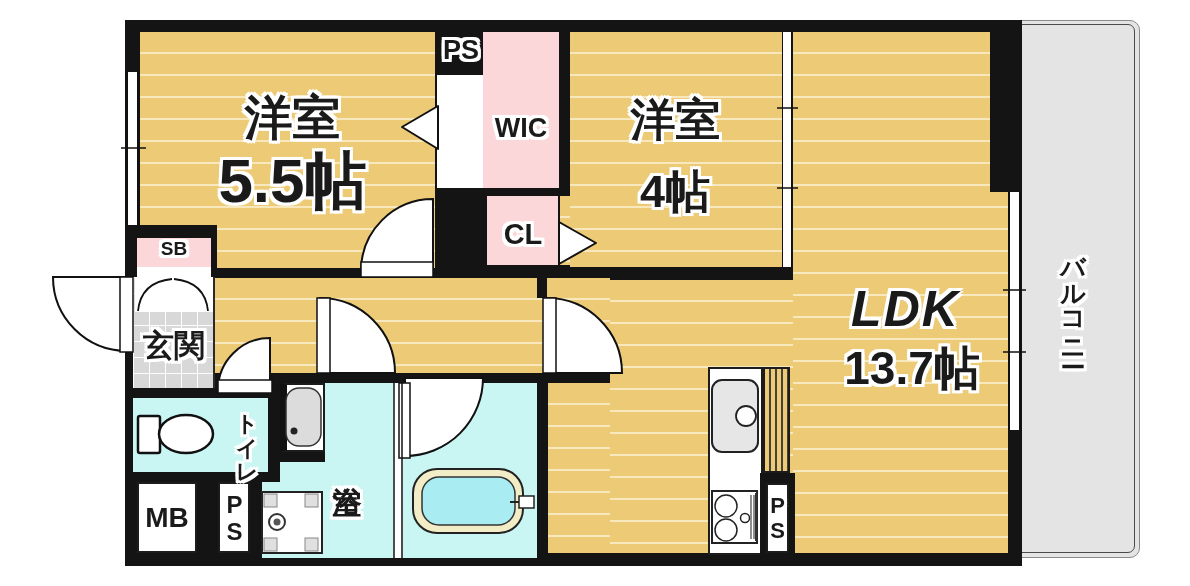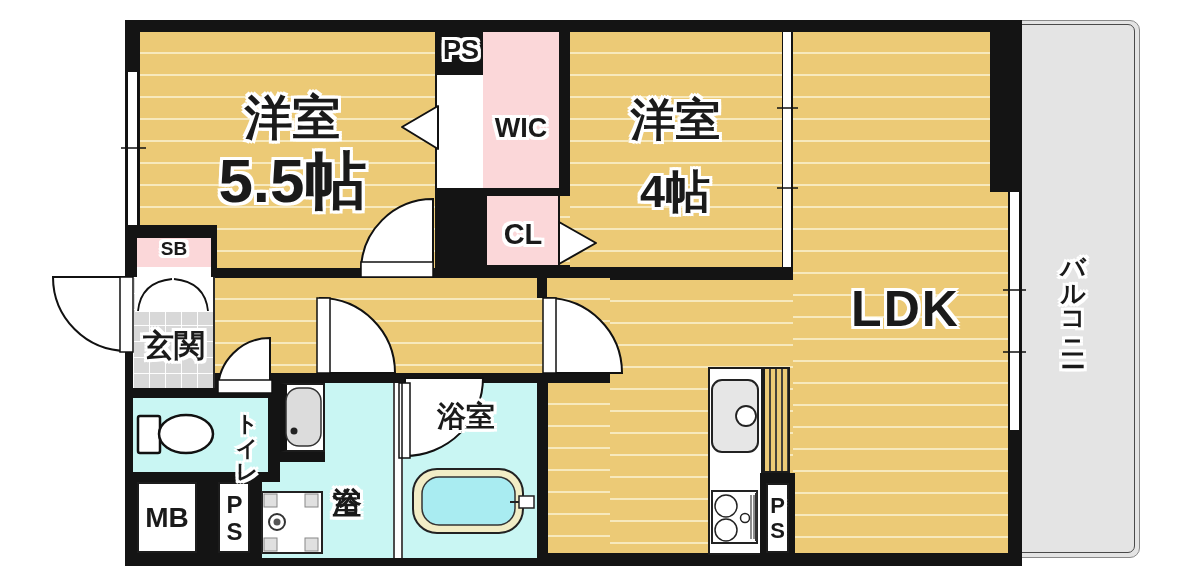--- a/index.html
+++ b/index.html
@@ -149,27 +149,27 @@
     <circle cx="745" cy="518" r="4.5" fill="none" stroke="#222" stroke-width="1.5"></circle>
     <line x1="751" y1="495" x2="751" y2="539" stroke="#444" stroke-width="1.2"></line>
     <line x1="754" y1="495" x2="754" y2="539" stroke="#444" stroke-width="1.2"></line>
     <rect x="755" y="493" width="2.5" height="48" fill="#333"></rect>
   </svg>
 
   <div class="lbl" style="left:205px;top:90px;width:175px;height:56px;font-size:48px;">洋室</div>
   <div class="lbl" style="left:205px;top:152px;width:175px;height:58px;font-size:62px;">5.5帖</div>
   <div class="lbl" style="left:598px;top:92px;width:155px;height:55px;font-size:45px;">洋室</div>
   <div class="lbl" style="left:600px;top:150px;width:150px;height:55px;font-size:45px;margin-top:14px;">4帖</div>
-  <div class="lbl" style="left:818px;top:283px;width:175px;height:52px;font-size:50px;letter-spacing:2px;">LDK</div>
+  <div class="lbl" style="left:818px;top:283px;width:175px;height:52px;font-size:50px;letter-spacing:2px;font-style:italic;">LDK</div>
+  <div class="lbl" style="left:812px;top:340px;width:200px;height:56px;font-size:46px;">13.7帖</div>
   <div class="lbl" style="left:485px;top:110px;width:72px;height:36px;font-size:27px;">WIC</div>
   <div class="lbl" style="left:489px;top:216px;width:68px;height:36px;font-size:29px;text-align:center;">CL</div>
   <div class="lbl" style="left:437px;top:27px;width:48px;height:46px;font-size:27px;">PS</div>
   <div class="lbl" style="left:139px;top:226px;width:70px;height:44px;font-size:19px;">SB</div>
   <div class="lbl" style="left:137px;top:500px;width:60px;height:36px;font-size:28px;text-align:center;">MB</div>
   <div class="lbl" style="left:135px;top:326px;width:78px;height:38px;font-size:31px;">玄関</div>
   <div class="lbl vert" style="left:232px;top:397px;width:30px;height:77px;font-size:22px;">トイレ</div>
   <div class="lbl vert" style="left:330px;top:428px;width:34px;height:70px;font-size:29px;">浴室</div>
-  <div class="lbl" style="left:426px;top:398px;width:80px;height:36px;font-size:29px;">浴室</div>
   <div class="lbl vert upright" style="left:219px;top:486px;width:30px;height:64px;font-size:24px;">PS</div>
   <div class="lbl vert upright" style="left:765px;top:485px;width:24px;height:66px;font-size:22px;">PS</div>
   <div class="lbl vert" style="left:1056px;top:222px;width:34px;height:148px;font-size:25px;">バルコニー</div>
 
 </div>
 
 </body></html>

